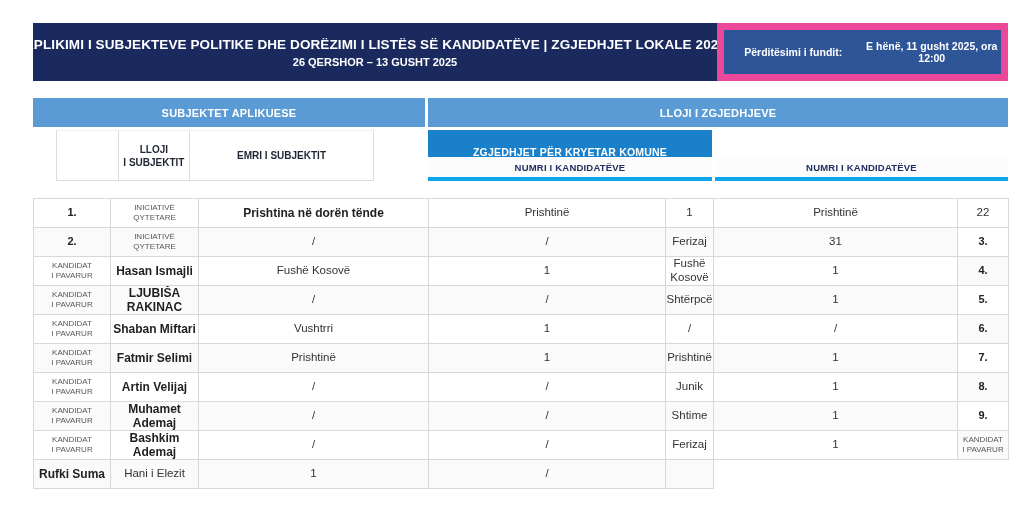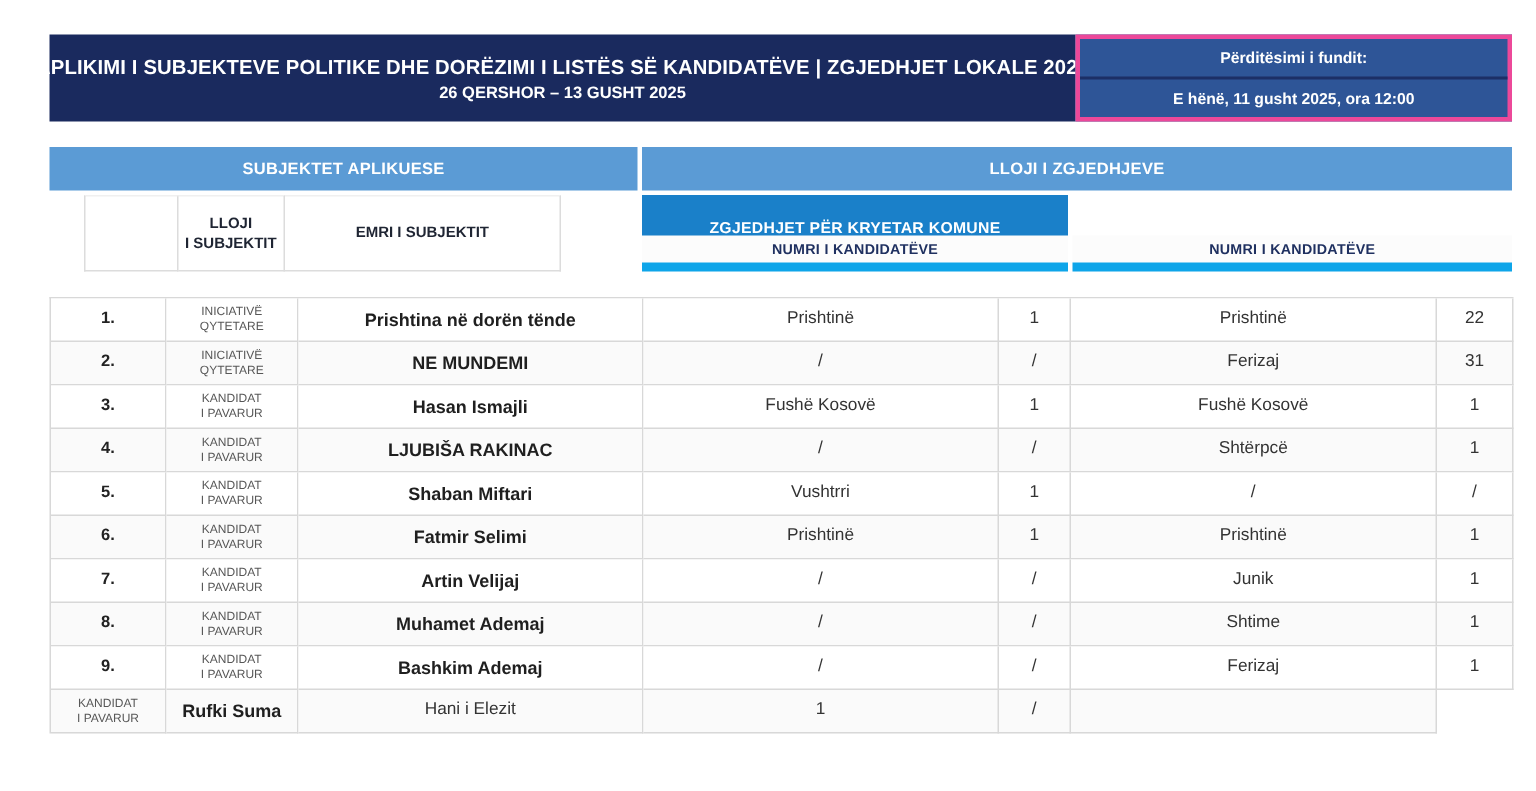--- a/index.html
+++ b/index.html
@@ -11,22 +11,22 @@
     position:absolute;left:33px;top:23px;width:684px;height:58px;
     background:#1a2a5e;color:#ffffff;
     display:flex;flex-direction:column;align-items:center;justify-content:center;gap:4px;
     text-align:center;
   }
   .title-main{font-size:13.5px;font-weight:bold;letter-spacing:.1px;white-space:nowrap;}
   .title-sub{font-size:11px;font-weight:bold;}
 
   .update-box{
     position:absolute;left:717px;top:23px;width:291px;height:58px;
-    background:#2e5597;border:3px solid #ec4899;box-sizing:border-box;
-    display:flex;flex-direction:column;color:#ffffff;text-align:center;
+    background:#2e5597;border:7px solid #ec4899;box-sizing:border-box;
+    display:flex;flex-direction:row;color:#ffffff;text-align:center;
   }
   .update-top,.update-bottom{flex:1;display:flex;align-items:center;justify-content:center;font-size:10.5px;font-weight:bold;}
   .update-sep{height:2px;background:#1c2f66;}
 
   
   .gh{
     position:absolute;top:98px;height:29px;background:#5b9bd5;color:#ffffff;
     font-size:11px;font-weight:bold;display:flex;align-items:center;justify-content:center;letter-spacing:.2px;
   }
   .gh-left{left:33px;width:392px;}
@@ -48,21 +48,21 @@
     position:absolute;top:130px;height:44px;background:#1a80c9;color:#ffffff;
     font-size:10.5px;font-weight:bold;display:flex;align-items:center;justify-content:center;letter-spacing:.2px;
   }
   .bb1{left:428px;width:284px;}
   .bb2{left:715px;width:293px;}
 
   
   .numri{
     position:absolute;top:157px;height:24px;background:#fcfcfc;color:#1f3060;
     font-size:9.5px;font-weight:bold;display:flex;align-items:center;justify-content:center;
-    border-bottom:6px solid #0ea5e9;box-sizing:border-box;letter-spacing:.2px;
+    border-bottom:4px solid #0ea5e9;box-sizing:border-box;letter-spacing:.2px;
   }
   .n1{left:428px;width:284px;}
   .n2{left:715px;width:293px;}
 
   
   .data-grid{
     position:absolute;left:33px;top:198px;width:975px;
     display:grid;grid-template-columns:77px 88px 230px 237px 48px 244px 51px;
     grid-auto-rows:29px;
     border-top:1px solid #d8d8d8;border-left:1px solid #d8d8d8;box-sizing:content-box;
@@ -113,21 +113,20 @@
       <div class="cell c1">INICIATIVË
 QYTETARE</div>
       <div class="cell c2">Prishtina në dorën tënde</div>
       <div class="cell c3">Prishtinë</div>
       <div class="cell c4">1</div>
       <div class="cell c5">Prishtinë</div>
       <div class="cell c6">22</div>
       <div class="cell c0 alt">2.</div>
       <div class="cell c1 alt">INICIATIVË
 QYTETARE</div>
-      <div class="cell c2 alt">NE MUNDEMI</div>
       <div class="cell c3 alt">/</div>
       <div class="cell c4 alt">/</div>
       <div class="cell c5 alt">Ferizaj</div>
       <div class="cell c6 alt">31</div>
       <div class="cell c0">3.</div>
       <div class="cell c1">KANDIDAT
 I PAVARUR</div>
       <div class="cell c2">Hasan Ismajli</div>
       <div class="cell c3">Fushë Kosovë</div>
       <div class="cell c4">1</div>

